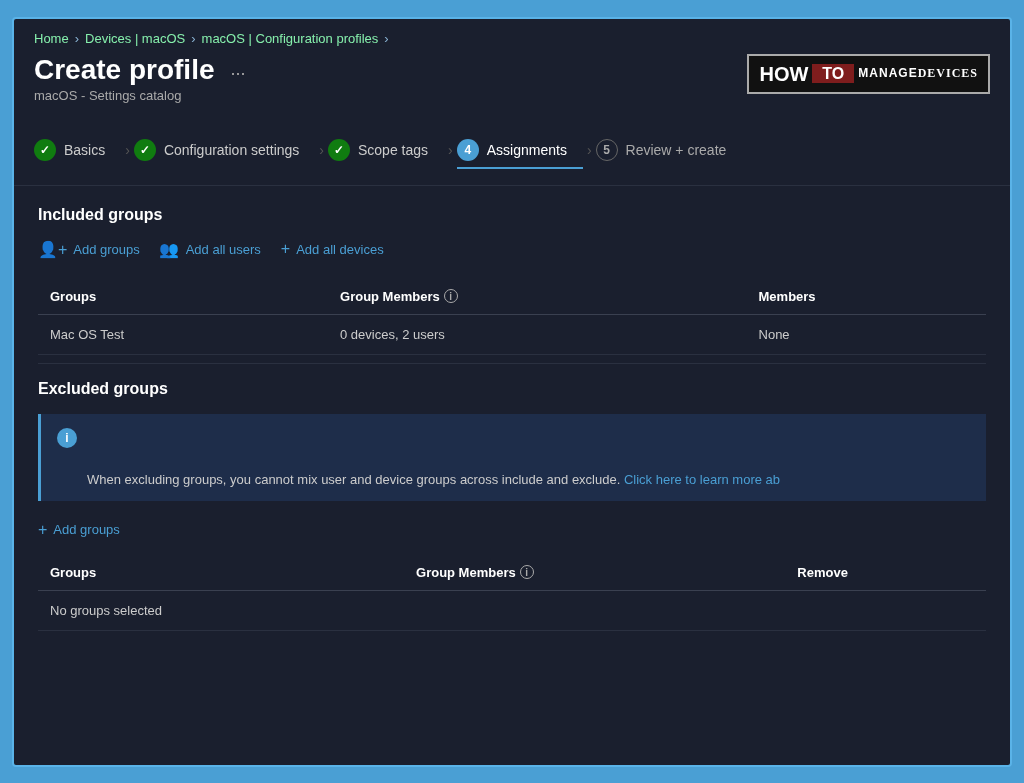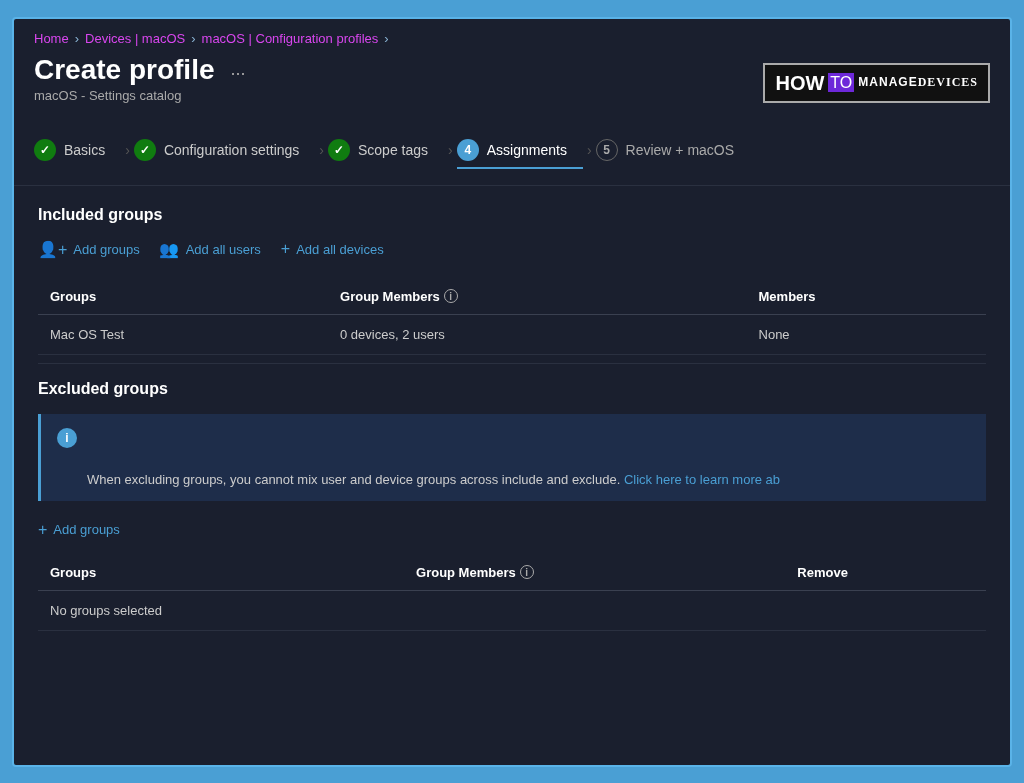--- a/index.html
+++ b/index.html
@@ -21,27 +21,27 @@
       color: #ffffff;
     }
     .breadcrumb {
       padding: 12px 20px 4px 20px;
       font-size: 13px;
       color: #8ab4d4;
       display: flex;
       align-items: center;
       gap: 6px;
     }
-    .breadcrumb span { color: #d946ef; }
+    .breadcrumb span { color: #86efac; }
     .breadcrumb .sep { color: #8ab4d4; }
     .header {
       padding: 4px 20px 12px 20px;
       display: flex;
       justify-content: space-between;
-      align-items: flex-end;
+      align-items: flex-start;
     }
     .header-left { display: flex; flex-direction: column; }
     .header-title {
       display: flex;
       align-items: center;
       gap: 10px;
     }
     .page-title {
       font-size: 28px;
       font-weight: 600;
@@ -63,21 +63,21 @@
       border: 2px solid #aaaaaa;
       padding: 6px 10px;
       font-size: 13px;
       font-weight: 700;
       color: white;
       line-height: 1.2;
       text-align: center;
     }
     .logo .how-to { display: flex; align-items: center; gap: 4px; }
     .logo .how { font-size: 20px; font-weight: 700; }
-    .logo .to { font-size: 16px; font-weight: 400; background: #6d28d9; padding: 0 2px; }
+    .logo .to { font-size: 16px; font-weight: 700; background: #7f1d1d; padding: 0 10px; }
     .logo .manage { font-size: 12px; font-weight: 700; letter-spacing: 1px; }
     .logo .devices { font-size: 12px; font-weight: 700; letter-spacing: 1px; font-family: Liberation Serif, serif; }
 
     
     .wizard-steps {
       display: flex;
       align-items: center;
       padding: 16px 20px;
       border-bottom: 1px solid #2a3040;
       gap: 0;
@@ -291,21 +291,21 @@
       <span>Scope tags</span>
     </div>
     <span class="step-sep">›</span>
     <div class="step active">
       <div class="step-icon num-active">4</div>
       <span>Assignments</span>
     </div>
     <span class="step-sep">›</span>
     <div class="step">
       <div class="step-icon num">5</div>
-      <span>Review + macOS</span>
+      <span>Review + create</span>
     </div>
   </div>
 
   <div class="content">
 
     <div class="section-title">Included groups</div>
 
     <div class="action-bar">
       <button class="action-btn">
         <span style="font-size:16px;">👤+</span>

